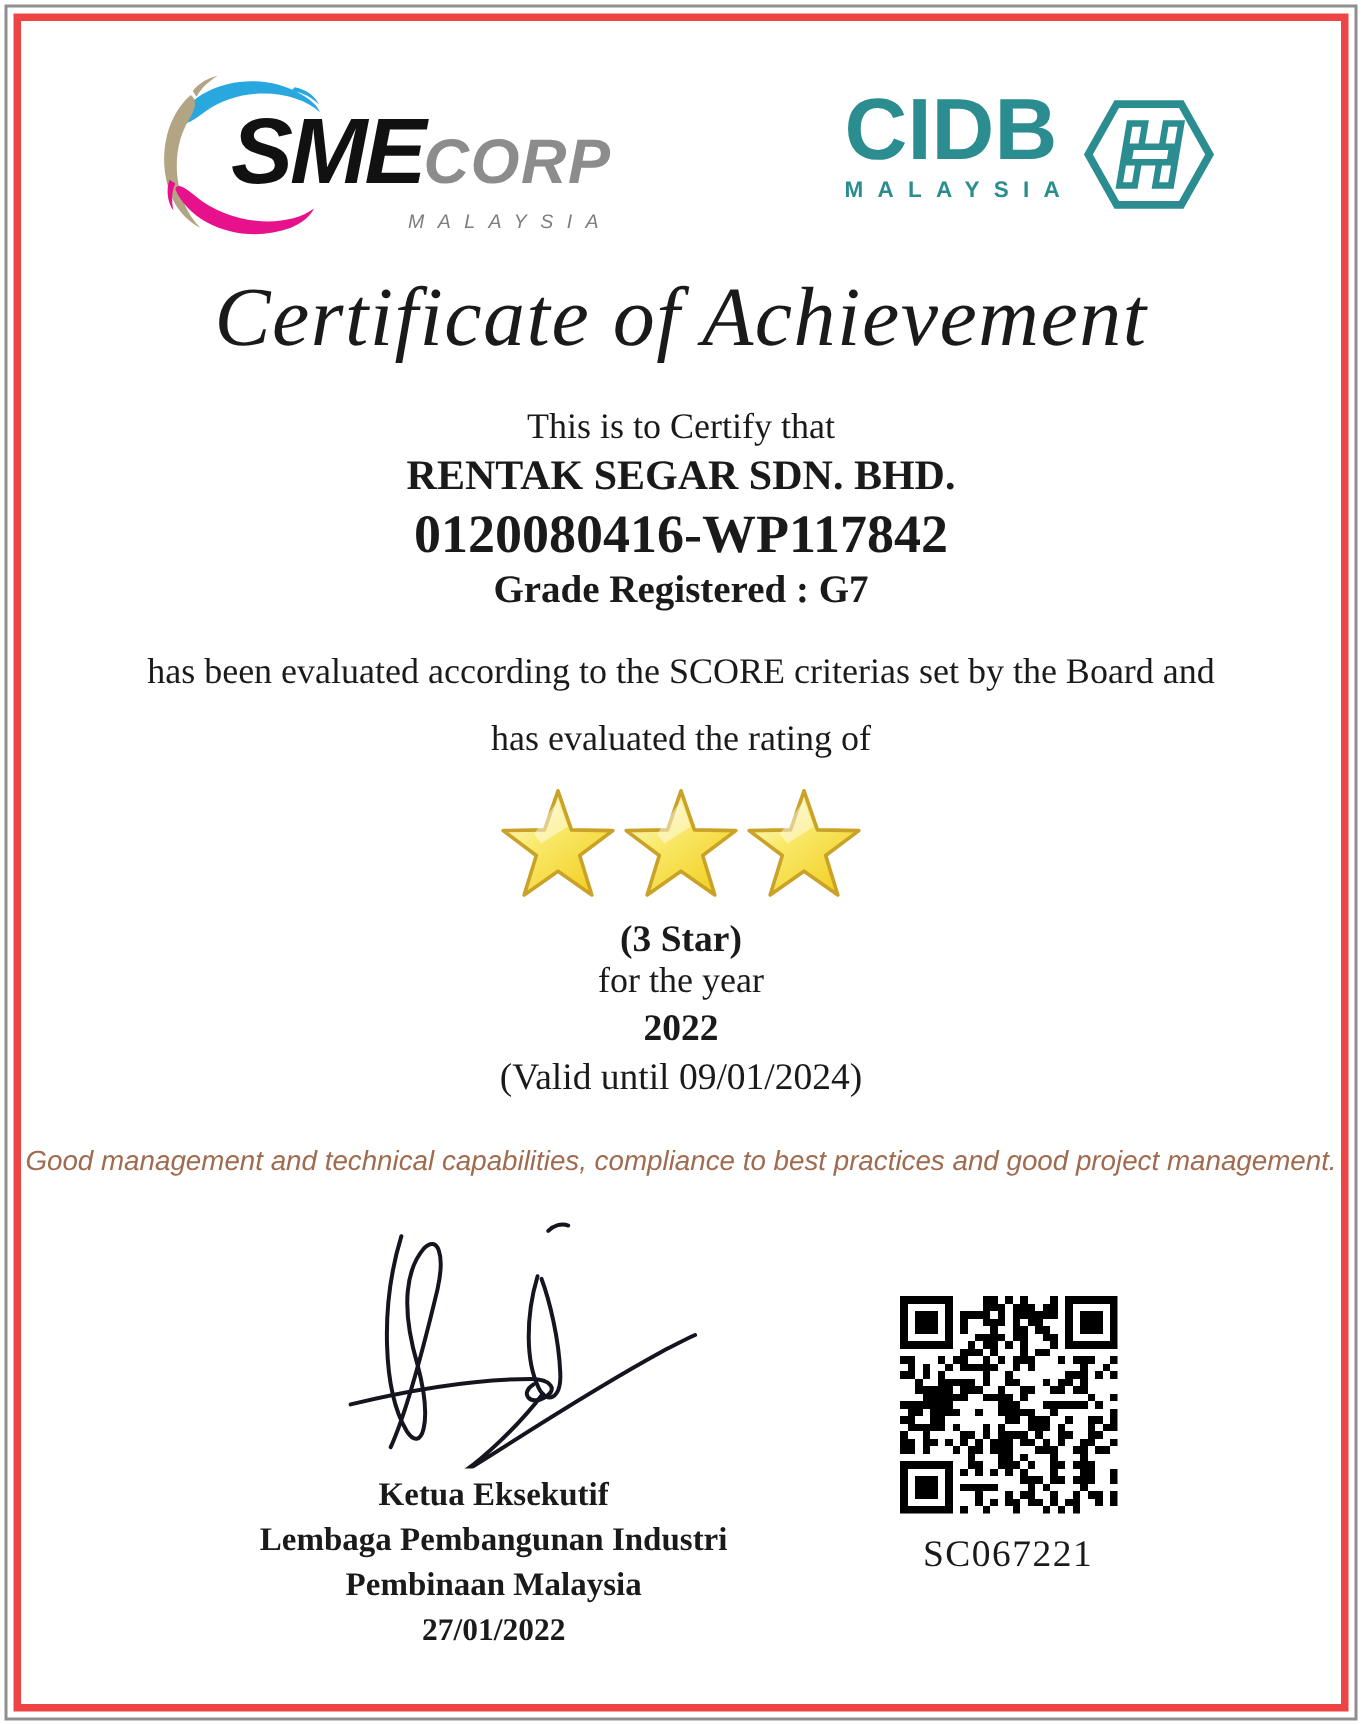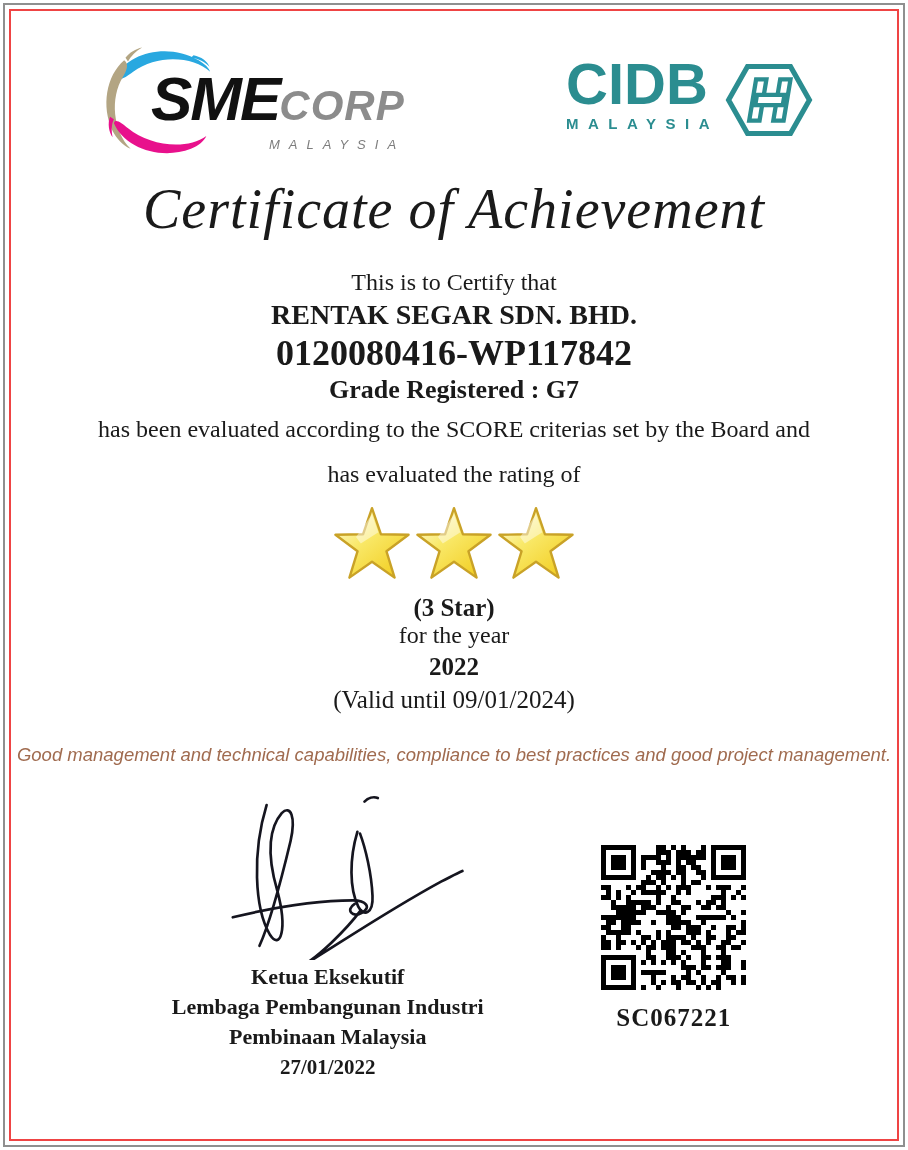--- a/index.html
+++ b/index.html
@@ -22,21 +22,21 @@
     color:var(--ink);
   }
   .frame-outer{
     width:902px;height:1144px;margin:3px;
     border:2px solid #8f8f8f;
     padding:4px;
     background:#fff;
   }
   .frame-inner{
     width:100%;height:100%;
-    border:2px solid #ef4444;
+    border:5px solid #ef4444;
     overflow:hidden;
     text-align:center;
   }
   
   .logo-row{
     display:flex;justify-content:space-between;align-items:flex-start;
     padding:30px 80px 0 78px;height:152px;
   }
   .sme-logo{position:relative;width:390px;height:122px;text-align:left;}
   .sme-swirl{position:absolute;left:0;top:0;}
@@ -67,21 +67,21 @@
   
   .title{
     margin-top:14px;
     font-style:italic;font-weight:500;
     font-size:56px;letter-spacing:1px;
   }
   .intro{margin-top:28px;font-size:24px;}
   .company{font-size:28px;font-weight:bold;line-height:38px;}
   .regno{font-size:36px;font-weight:bold;line-height:38px;}
   .grade{font-size:26px;font-weight:bold;line-height:36px;}
-  .eval1{margin-top:8px;font-size:24px;}
+  .eval1{margin-top:24px;font-size:24px;}
   .eval2{margin-top:18px;font-size:24px;}
   .stars{margin-top:16px;height:82px;display:flex;justify-content:center;align-items:center;gap:2px;}
   .stars svg{display:block;}
   .rating-label{margin-top:8px;font-size:25px;font-weight:bold;}
   .year-intro{font-size:24px;}
   .year{margin-top:4px;font-size:25px;font-weight:bold;}
   .validity{margin-top:5px;font-size:25px;}
   .remark{
     margin-top:30px;
     font-family:"Liberation Sans", sans-serif;font-style:italic;
@@ -92,21 +92,21 @@
     display:flex;align-items:center;
     padding-left:128px;padding-right:66px;margin-top:16px;
   }
   .sign-block{flex:1.2;text-align:center;}
   .signature-svg{display:block;margin:0 auto;}
   .sign-title{font-size:22px;font-weight:bold;line-height:30px;margin-top:2px;}
   .sign-org{font-size:22px;font-weight:bold;line-height:30px;}
   .sign-date{font-size:21px;font-weight:bold;line-height:30px;}
   .qr-block{flex:1;text-align:center;padding-top:12px;}
   .qr-svg{display:block;margin:0 auto;}
-  .qr-label{margin-top:14px;font-size:25px;letter-spacing:1px;font-weight:bold;}
+  .qr-label{margin-top:14px;font-size:25px;letter-spacing:1px;}
   .hidden-defs{position:absolute;width:0;height:0;}
 </style>
 </head>
 <body>
 
 <svg class="hidden-defs" aria-hidden="true">
   <defs>
     <linearGradient id="stargrad" x1="0%" y1="0%" x2="85%" y2="100%">
       <stop offset="0%" stop-color="#fffef0"></stop>
       <stop offset="45%" stop-color="#f9e96a"></stop>

